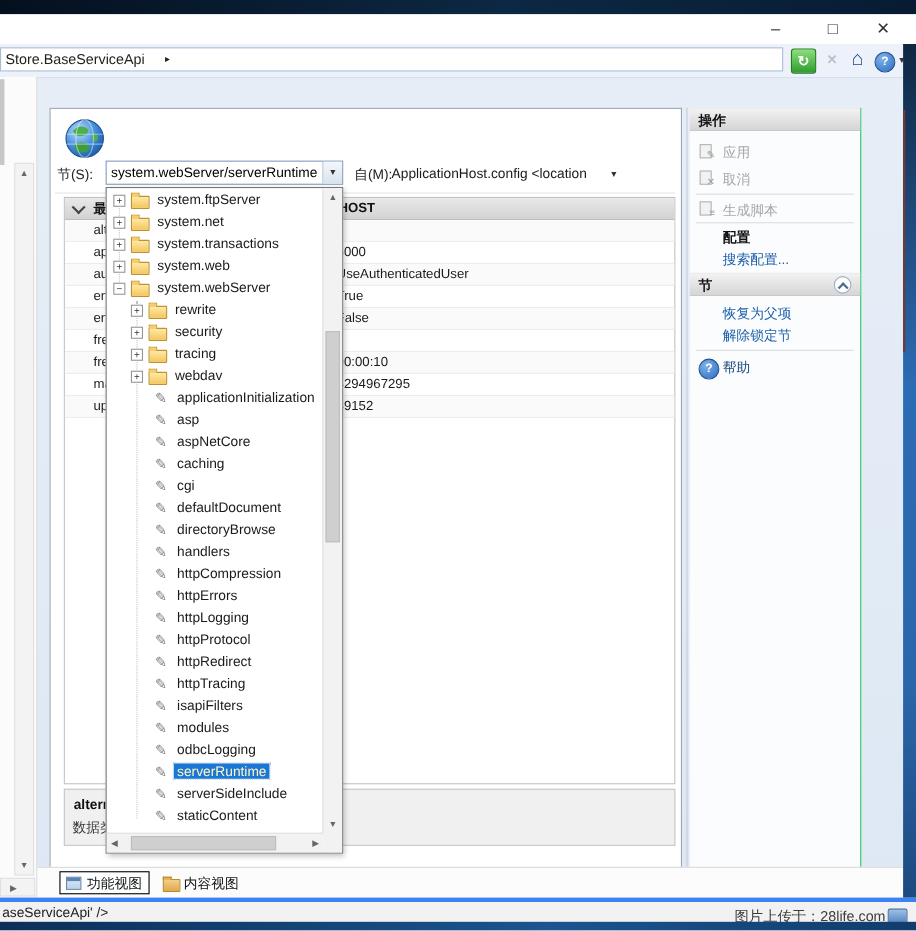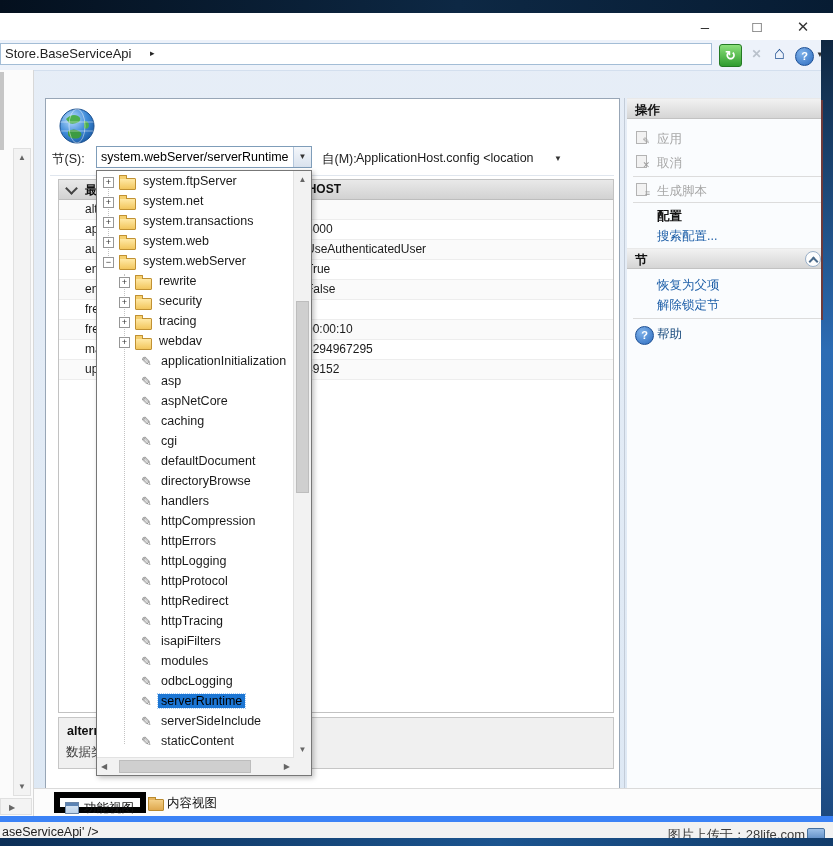--- a/index.html
+++ b/index.html
@@ -72,56 +72,56 @@
   .folder{position:absolute;top:6px;width:15px;height:10px;background:linear-gradient(#ffe9a6,#f2c65d);
           border:1px solid #c09133;border-radius:1px}
   .folder::before{content:"";position:absolute;left:-1px;top:-4px;width:6px;height:3px;background:#f5cf6e;
                   border:1px solid #c09133;border-bottom:none;border-radius:1px 1px 0 0}
   .lv0 .folder{left:22px}.lv1 .folder{left:38px}
   .pencil{position:absolute;left:44px;top:2px;font-size:13px;color:#7d7d7d}
   .t-label{position:absolute;top:2px}
   .lv0.is-folder .t-label{left:46px}
   .lv1.is-folder .t-label{left:62px}
   .is-leaf .t-label{left:64px}
-  .t-row.selected .t-label{background:#1c76d4;color:#000000;padding:0 3px;margin-left:-3px;outline:1px dotted #a9cdf2}
+  .t-row.selected .t-label{background:#1c76d4;color:#fef9c3;padding:0 3px;margin-left:-3px;outline:1px dotted #a9cdf2}
   .guide{position:absolute;border-left:1px dotted #c3c3c3;width:0}
   #dd-vsb{position:absolute;right:0;top:0;width:17px;bottom:17px;background:#f2f2f2;border-left:1px solid #e2e2e2}
   #dd-vsb .thumb{position:absolute;left:2px;right:2px;top:130px;height:190px;background:#cfcfcf;border:1px solid #bdbdbd}
   #dd-hsb{position:absolute;left:0;bottom:0;right:17px;height:17px;background:#f2f2f2;border-top:1px solid #e2e2e2}
   #dd-hsb .thumb{position:absolute;top:2px;bottom:2px;left:22px;width:130px;background:#cfcfcf;border:1px solid #bdbdbd}
   #dd-corner{position:absolute;right:0;bottom:0;width:17px;height:17px;background:#f2f2f2}
   
   #actions-divider{left:624px;top:98px;width:1px;height:692px;background:#c3ccd8}
-  #actions{left:627px;top:98px;width:206px;height:692px;background:#fafcfe;border-right:4px solid #22c55e;box-sizing:border-box}
+  #actions{left:627px;top:98px;width:156px;height:692px;background:#fafcfe;border-right:1px solid #22c55e;box-sizing:border-box}
   .act-strip{position:absolute;left:0;width:100%;height:21px;background:linear-gradient(#f2f2f2,#d5d5d5);
              border-bottom:1px solid #c2c2c2;border-top:1px solid #e9e9e9;box-sizing:border-box}
   .act-strip .t{position:absolute;left:8px;top:3px;font-size:12.5px;font-weight:bold;color:#111}
   .act-item{position:absolute;left:30px;font-size:12.5px;white-space:nowrap}
   .disabled{color:#a6a6a6}
   .linkblue{color:#1e5fa8;cursor:pointer}
   .act-sep{position:absolute;left:6px;right:6px;height:1px;background:#dcdcdc}
   .icon-doc{position:absolute;left:9px;width:11px;height:13px;border:1px solid #b3b3b3;background:#f2f2f2;box-sizing:border-box}
   .icon-doc::after{position:absolute;right:-4px;bottom:-3px;font-size:9px;color:#9a9a9a}
   .ic-apply::after{content:"✎"}
   .ic-cancel::after{content:"✕"}
   .ic-script::after{content:"≡"}
   .circle-btn{position:absolute;right:8px;width:16px;height:16px;border-radius:50%;border:1px solid #9ab0c8;background:#fdfdfd;box-sizing:border-box}
   .circle-btn::after{content:"";position:absolute;left:4px;top:6px;width:5px;height:5px;border-left:2px solid #4a6a8a;border-top:2px solid #4a6a8a;transform:rotate(45deg)}
   
   #tabsbar{left:34px;top:788px;width:799px;height:28px;background:#fcfcfc;border-top:1px solid #dadada}
   .viewtab{position:absolute;top:3px;height:21px;line-height:21px;font-size:12.5px;color:#111;padding:0 6px 0 24px;box-sizing:border-box}
-  #tab-features{left:20px;border:6px solid #000000;background:#fdfeff}
+  #tab-features{left:20px;border:1px solid #000000;background:#fdfeff}
   #tab-content{left:108px;border:1px solid transparent}
   .ic-grid{position:absolute;left:5px;top:4px;width:14px;height:12px;border:1px solid #6b86a8;box-sizing:border-box;
            background:linear-gradient(#dce9f7,#bcd2ea)}
   .ic-grid::before{content:"";position:absolute;left:0;top:0;right:0;height:3px;background:#5b83b4}
   .ic-fold{position:absolute;left:5px;top:6px;width:14px;height:10px;background:linear-gradient(#f3cf87,#dfa94f);
            border:1px solid #b98a2e;border-radius:1px}
   .ic-fold::before{content:"";position:absolute;left:-1px;top:-3px;width:6px;height:2px;background:#e7b45c;border:1px solid #b98a2e;border-bottom:none}
-  #statusbar{left:0;top:816px;width:833px;height:22px;background:#f2f2f2;border-top:6px solid #3b82f6}
+  #statusbar{left:0;top:816px;width:833px;height:22px;background:#f2f2f2;border-top:4px solid #3b82f6}
   #status-text{left:2px;top:3px;font-size:12.5px;color:#222;white-space:nowrap}
   #watermark{right:28px;top:4px;font-size:13px;color:#3c3c3c;white-space:nowrap}
   #wm-icon{right:8px;top:6px;width:16px;height:12px;border-radius:2px;background:linear-gradient(#9cc0e8,#5585c0);border:1px solid #46700;border:1px solid #46709e}
   #bottombar{left:0;top:838px;width:833px;height:8px;background:linear-gradient(90deg,#0c2f57,#1b548f 60%,#123c6b)}
   
   #right-border{left:821px;top:40px;width:12px;height:776px;background:linear-gradient(#0f2741,#2c6cb4 40%,#2a66aa 75%,#1d4a80)}
   #right-border::before{content:"";position:absolute;left:0;top:60px;width:2px;height:220px;background:#6e3a3a}
 </style>
 </head>
 <body>

